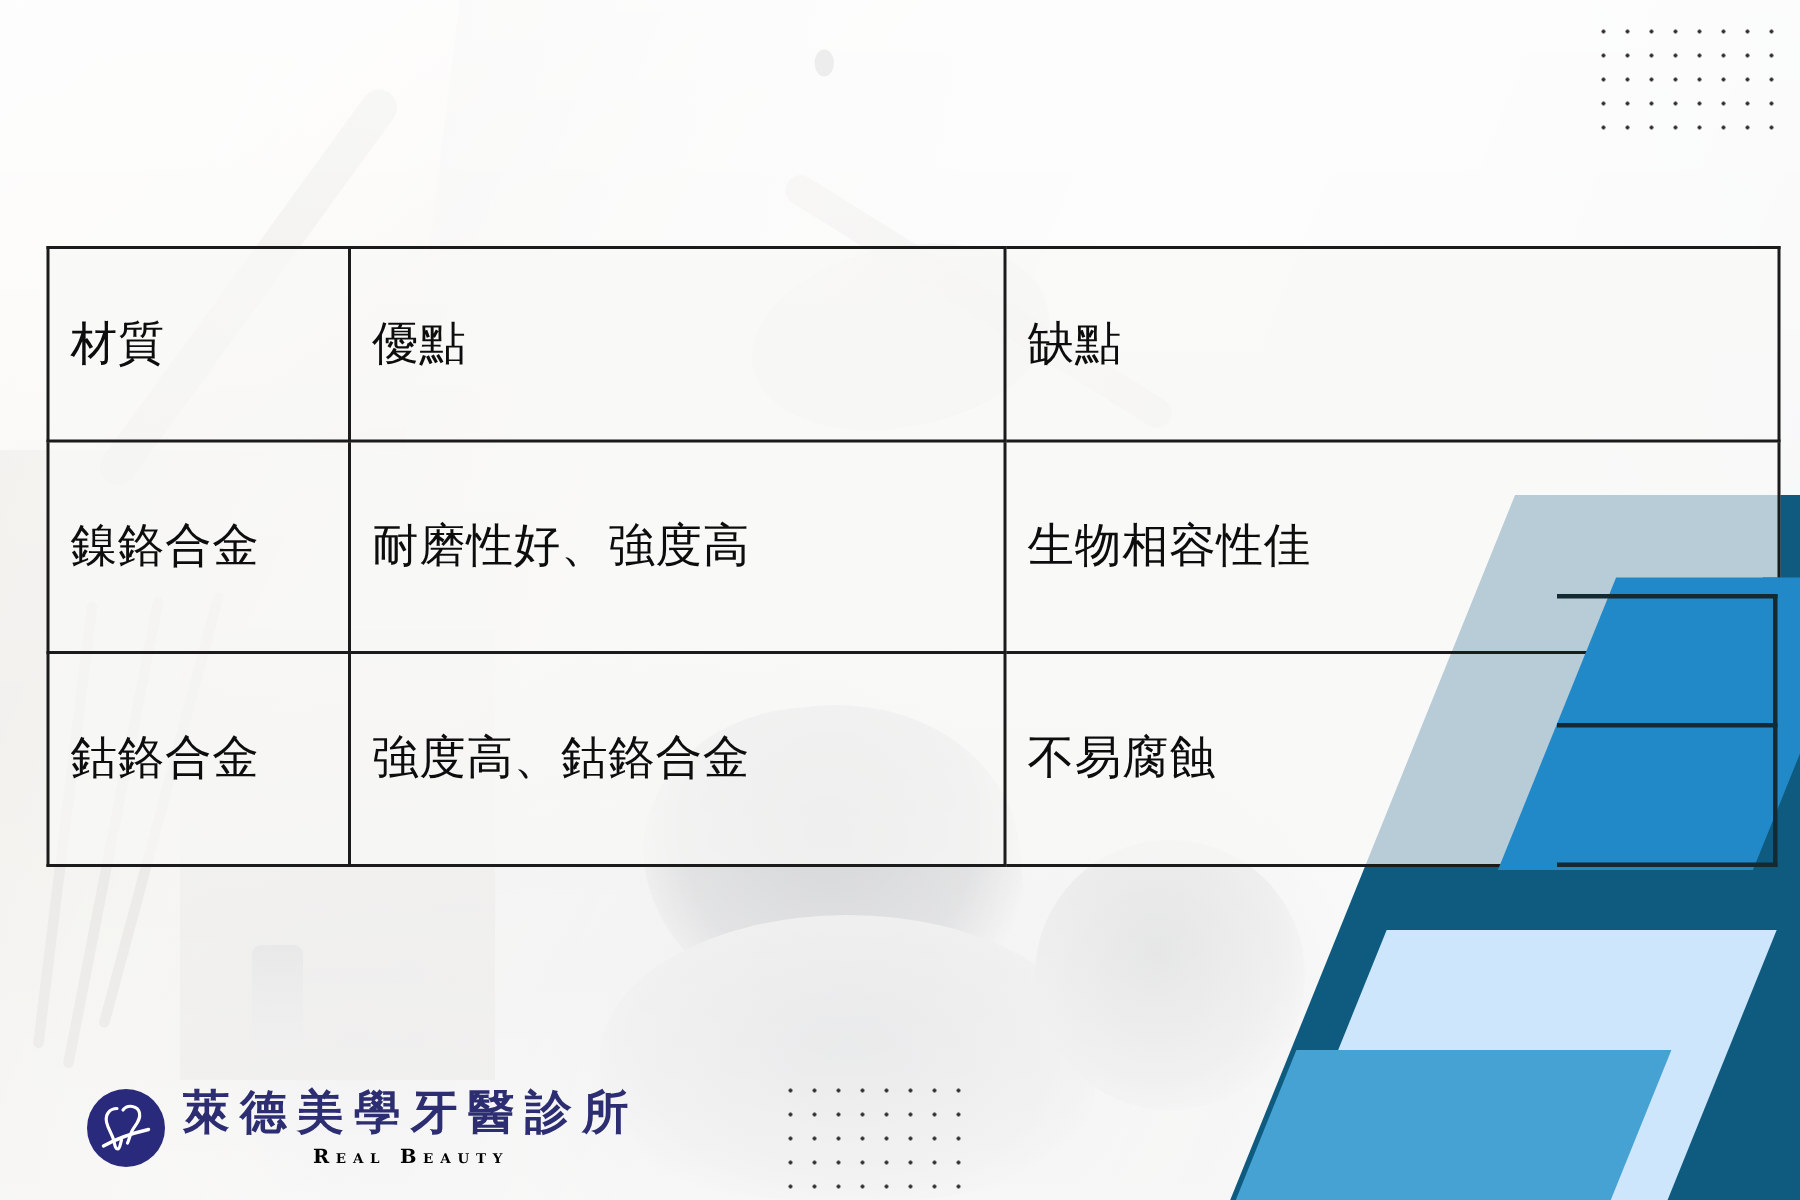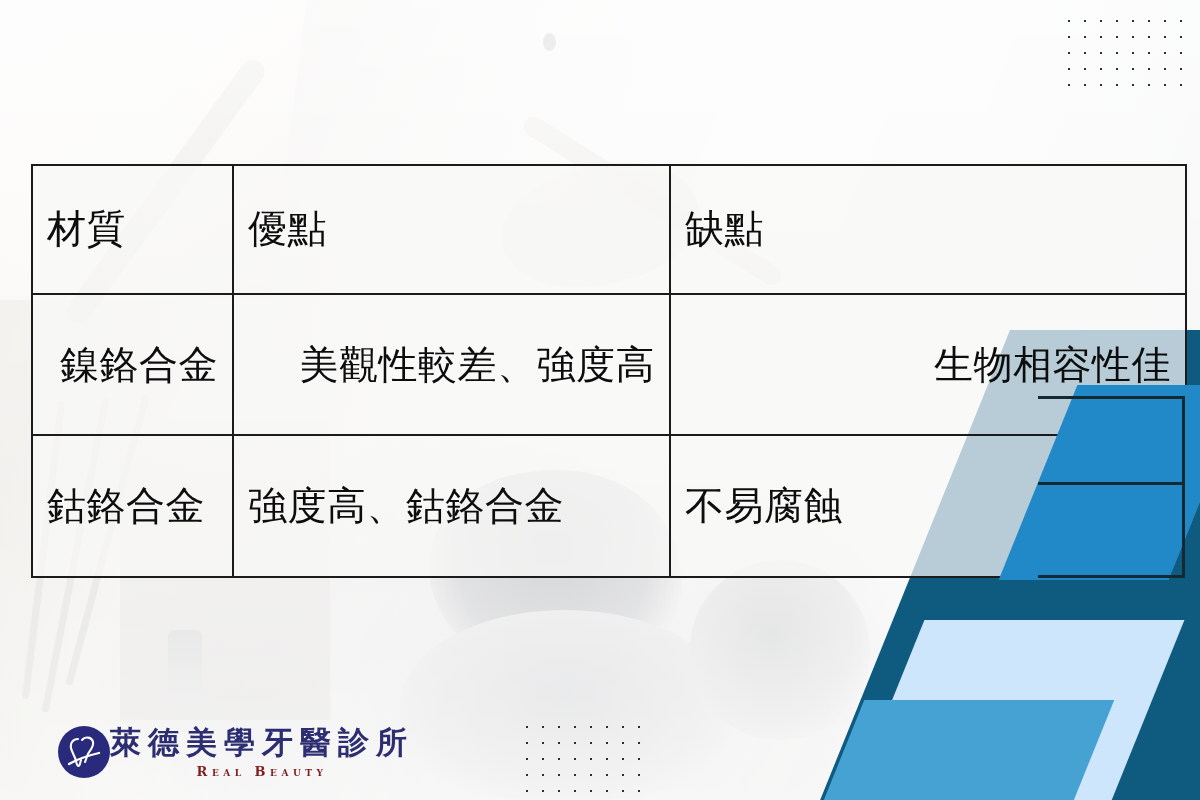--- a/index.html
+++ b/index.html
@@ -162,30 +162,30 @@
     width: 100%;
     height: 100%;
     border-collapse: collapse;
     table-layout: fixed;
     background: rgba(248,248,247,0.72);
   }
   table.spec td {
     border: 2px solid #1b1b1b;
     padding: 6px 14px;
     vertical-align: middle;
-    font-size: 39px;
+    font-size: 31px;
     line-height: 1.28;
     color: #0d0d0d;
     letter-spacing: 0.5px;
     font-family: "DejaVu Sans", "Liberation Sans", sans-serif;
     background: transparent;
   }
   table.spec tr.r-head td { height: 86px; }
   table.spec tr.r-gold td { height: 136px; }
-  table.spec tr.r-nicr td { height: 96px; text-align: right; }
+  table.spec tr.r-nicr td { height: 96px; }
   table.spec tr.r-cocr td { height: 96px; border-radius: 11px; }
 
   .col-a { width: 201px; }
   .col-b { width: 437px; }
   .col-c { width: 516px; }
 
   
   .deco-blue-over {
     position: absolute;
     left: 1038px; top: 385px;
@@ -220,21 +220,21 @@
   .dots-tr { left: 1058px; top: 10px;  width: 136px; height: 78px; }
   .dots-bc { left: 516px;  top: 716px; width: 136px; height: 78px; }
 
   
   .logo {
     position: absolute;
     left: 58px;
     top: 726px;
     display: flex;
     align-items: center;
-    gap: 0;
+    gap: 12px;
   }
   .logo-mark {
     width: 52px; height: 52px;
     border-radius: 50%;
     background: #2a2a7c;
     position: relative;
     flex: 0 0 auto;
   }
   .logo-mark svg { position: absolute; left: 0; top: 0; }
   .logo-text { display: flex; flex-direction: column; line-height: 1; }
@@ -243,21 +243,21 @@
     letter-spacing: 7px;
     color: #2d2d72;
     font-family: "DejaVu Serif", "Liberation Serif", serif;
     font-weight: 600;
     white-space: nowrap;
   }
   .logo-en {
     margin-top: 7px;
     font-size: 13px;
     letter-spacing: 4.5px;
-    color: #7f1d1d;
+    color: #000000;
     font-family: "DejaVu Serif", "Liberation Serif", serif;
     font-variant: small-caps;
     font-weight: 700;
     text-align: center;
     white-space: nowrap;
   }
 </style>
 </head>
 <body>
 
@@ -291,21 +291,21 @@
           <col class="col-c">
       </colgroup>
       <tbody>
         <tr class="r-head">
           <td>材質</td>
           <td>優點</td>
           <td>缺點</td>
         </tr>
         <tr class="r-nicr">
           <td>鎳鉻合金</td>
-          <td>美觀性較差、強度高</td>
+          <td>耐磨性好、強度高</td>
           <td>生物相容性佳</td>
         </tr>
         <tr class="r-cocr">
           <td>鈷鉻合金</td>
           <td>強度高、鈷鉻合金</td>
           <td>不易腐蝕</td>
         </tr>
       </tbody>
     </table>
   </div>

